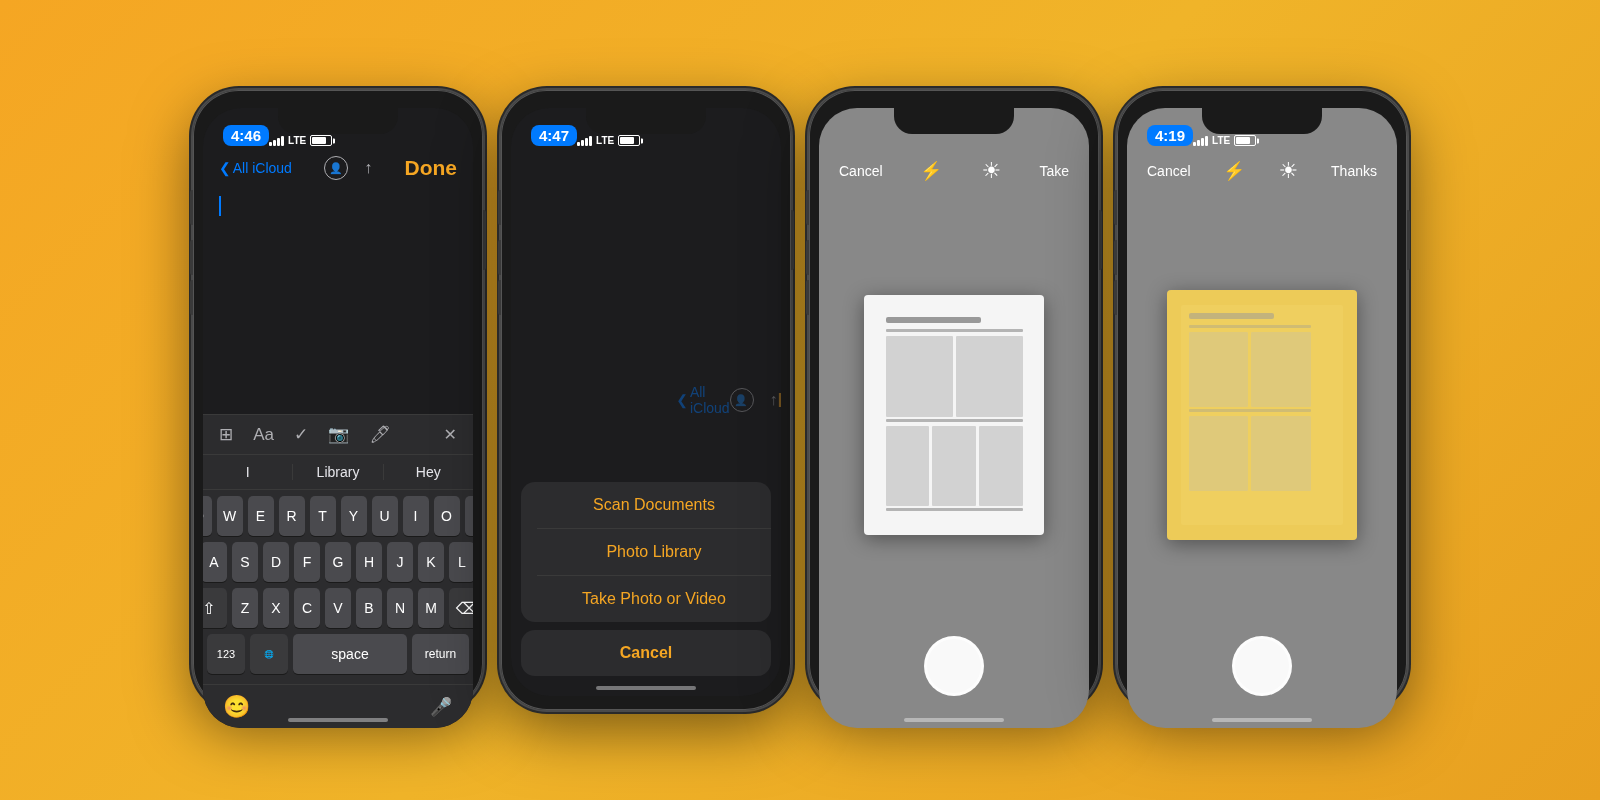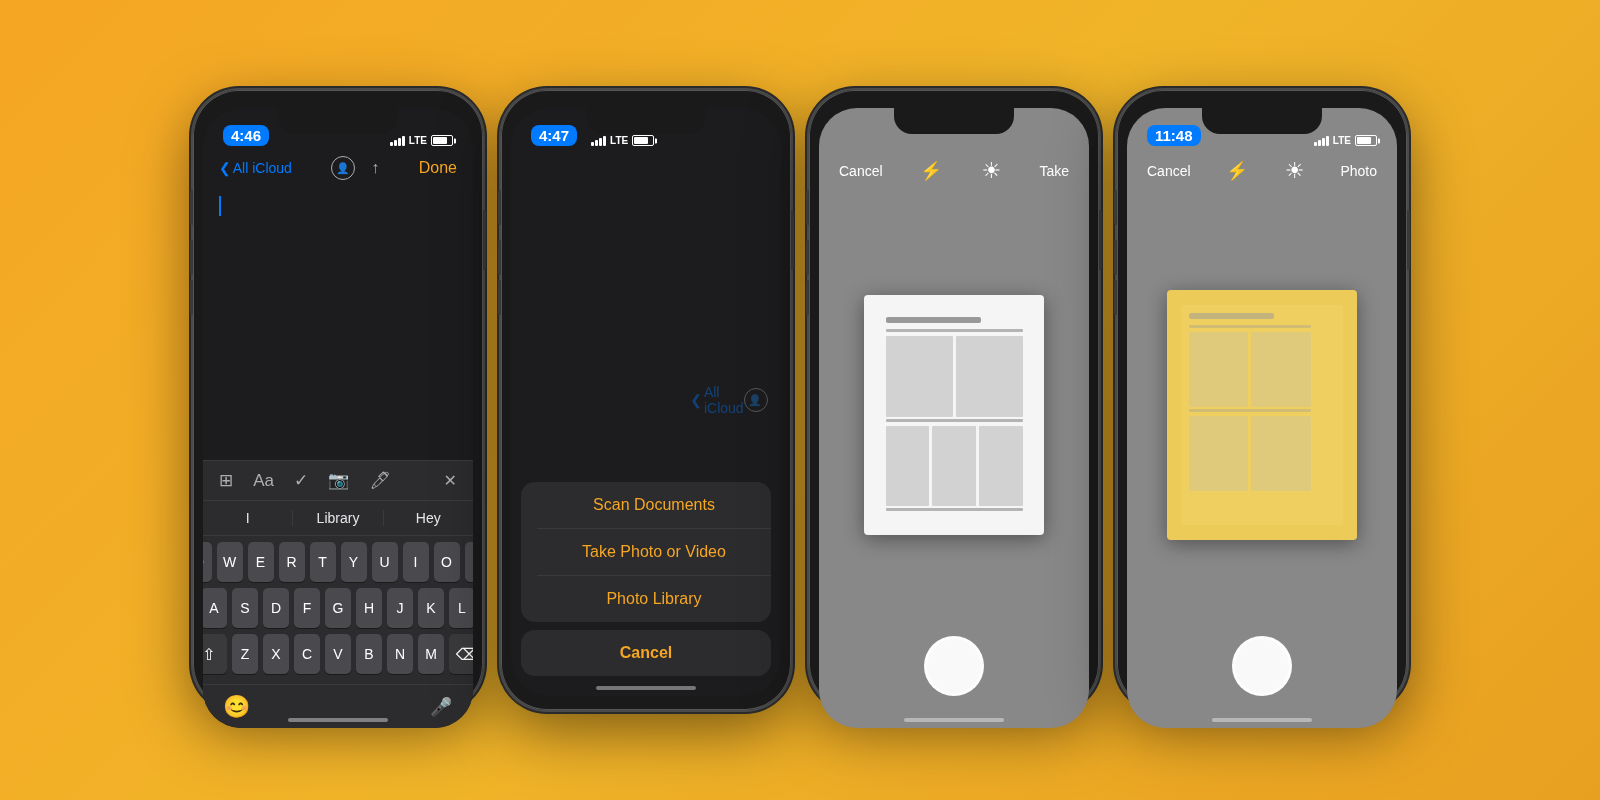--- a/index.html
+++ b/index.html
@@ -58,25 +58,23 @@
       background: #1a1a1a;
       border-radius: 0 0 18px 18px;
       z-index: 100;
     }
 
     
     .status-bar {
       height: 44px;
       display: flex;
       align-items: flex-end;
-      justify-content: space-between;
       padding: 0 20px 6px;
       position: relative;
       z-index: 10;
-      gap: 14px;
     }
 
     .status-time {
       font-size: 15px;
       font-weight: 700;
       color: #fff;
       background: #007aff;
       padding: 2px 8px;
       border-radius: 8px;
     }
@@ -111,22 +109,22 @@
     }
 
     .header-icons {
       display: flex;
       gap: 16px;
       align-items: center;
     }
 
     .done-btn {
       color: #f5a623;
-      font-weight: 400;
-      font-size: 16px;
+      font-weight: 700;
+      font-size: 21px;
     }
 
     .notes-content {
       flex: 1;
       padding: 8px 16px;
       color: #fff;
       font-size: 16px;
     }
 
     .cursor {
@@ -614,20 +612,26 @@
           <div class="key key-special key-shift">⇧</div>
           <div class="key">Z</div>
           <div class="key">X</div>
           <div class="key">C</div>
           <div class="key">V</div>
           <div class="key">B</div>
           <div class="key">N</div>
           <div class="key">M</div>
           <div class="key key-special key-delete">⌫</div>
         </div>
+        <div class="key-row">
+          <div class="key key-special">123</div>
+          <div class="key key-special" style="font-size:8px;">🌐</div>
+          <div class="key key-space">space</div>
+          <div class="key key-return">return</div>
+        </div>
       </div>
 
       <div class="bottom-bar">
         <span class="emoji-btn">😊</span>
         <span class="mic-btn">🎤</span>
       </div>
       <div class="home-indicator"></div>
     </div>
   </div>
 
@@ -661,22 +665,22 @@
           <span class="share-icon">↑</span>
         </div>
         <span class="done-btn">Done</span>
       </div>
 
       <div style="flex:1;"></div>
 
       <div class="action-sheet">
         <div class="sheet-group">
           <div class="sheet-item">Scan Documents</div>
+          <div class="sheet-item">Photo Library</div>
           <div class="sheet-item">Take Photo or Video</div>
-          <div class="sheet-item">Photo Library</div>
         </div>
         <div class="sheet-cancel">Cancel</div>
       </div>
       <div class="home-indicator"></div>
     </div>
   </div>
 
   <div class="phone">
     <div class="phone-screen phone3-screen flex-col">
       <div class="notch"></div>
@@ -717,40 +721,40 @@
       </div>
       <div class="home-indicator"></div>
     </div>
   </div>
 
   <div class="phone">
     <div class="phone-screen phone4-screen flex-col">
       <div class="notch"></div>
 
       <div class="status-bar">
-        <span class="status-time">11:48</span>
+        <span class="status-time">4:19</span>
         <div class="status-icons">
           <div class="lte-bars">
             <div class="bar b1"></div>
             <div class="bar b2"></div>
             <div class="bar b3"></div>
             <div class="bar b4"></div>
           </div>
           <span style="font-size:10px;color:#fff;font-weight:600;">LTE</span>
           <div class="battery-icon">
               <div class="battery-fill"></div>
             </div>
         </div>
       </div>
 
       <div class="camera-header">
         <span class="camera-btn">Cancel</span>
         <span class="flash-icon">⚡</span>
         <span style="font-size:22px;color:#fff;">☀</span>
-        <span class="camera-btn-auto">Photo</span>
+        <span class="camera-btn-auto">Thanks</span>
       </div>
 
       <div class="camera-view">
         <div class="document-scan-highlighted">
           <div class="doc-inner-highlighted">
             <div class="doc-visual" style="opacity:0.5;">
               <div class="dv-title"></div>
               <div class="dv-row"></div>
               <div class="dv-section">
                 <div class="dv-col"></div>

